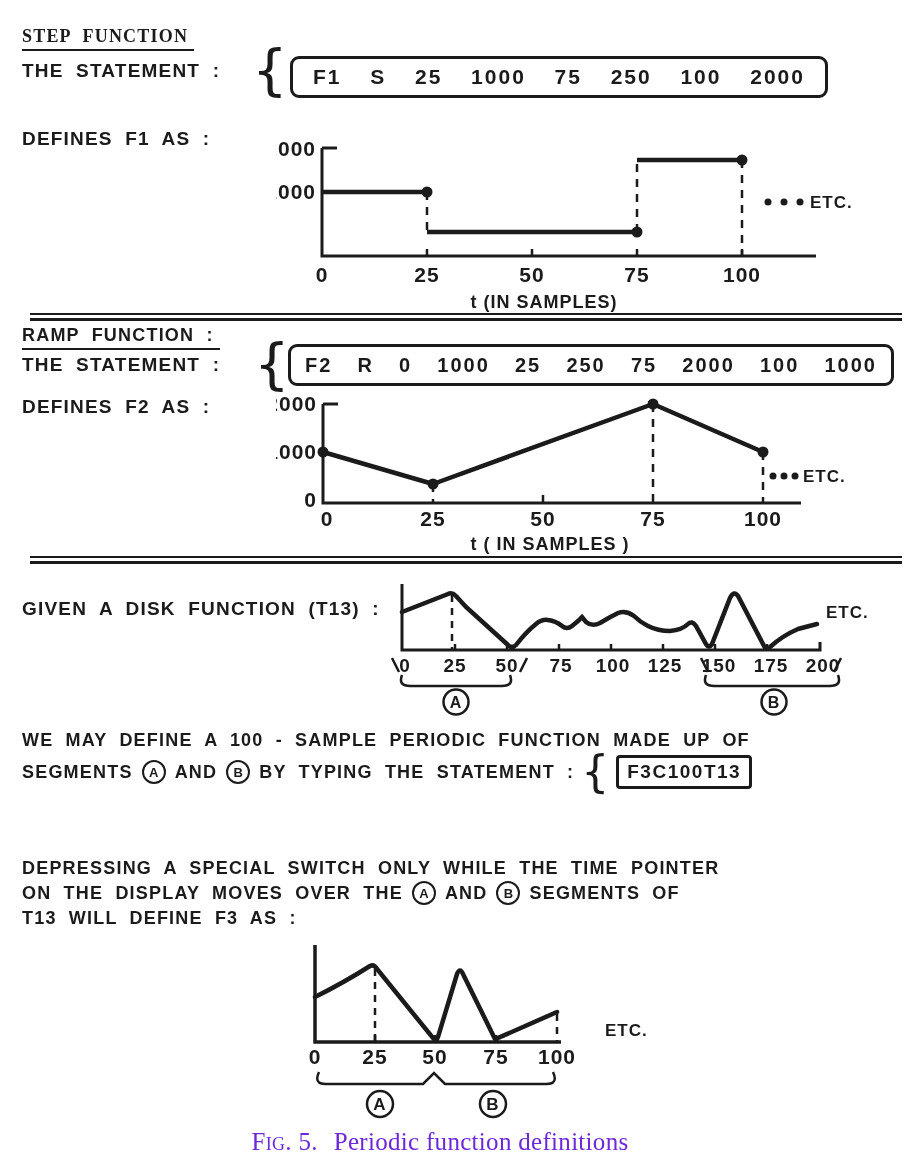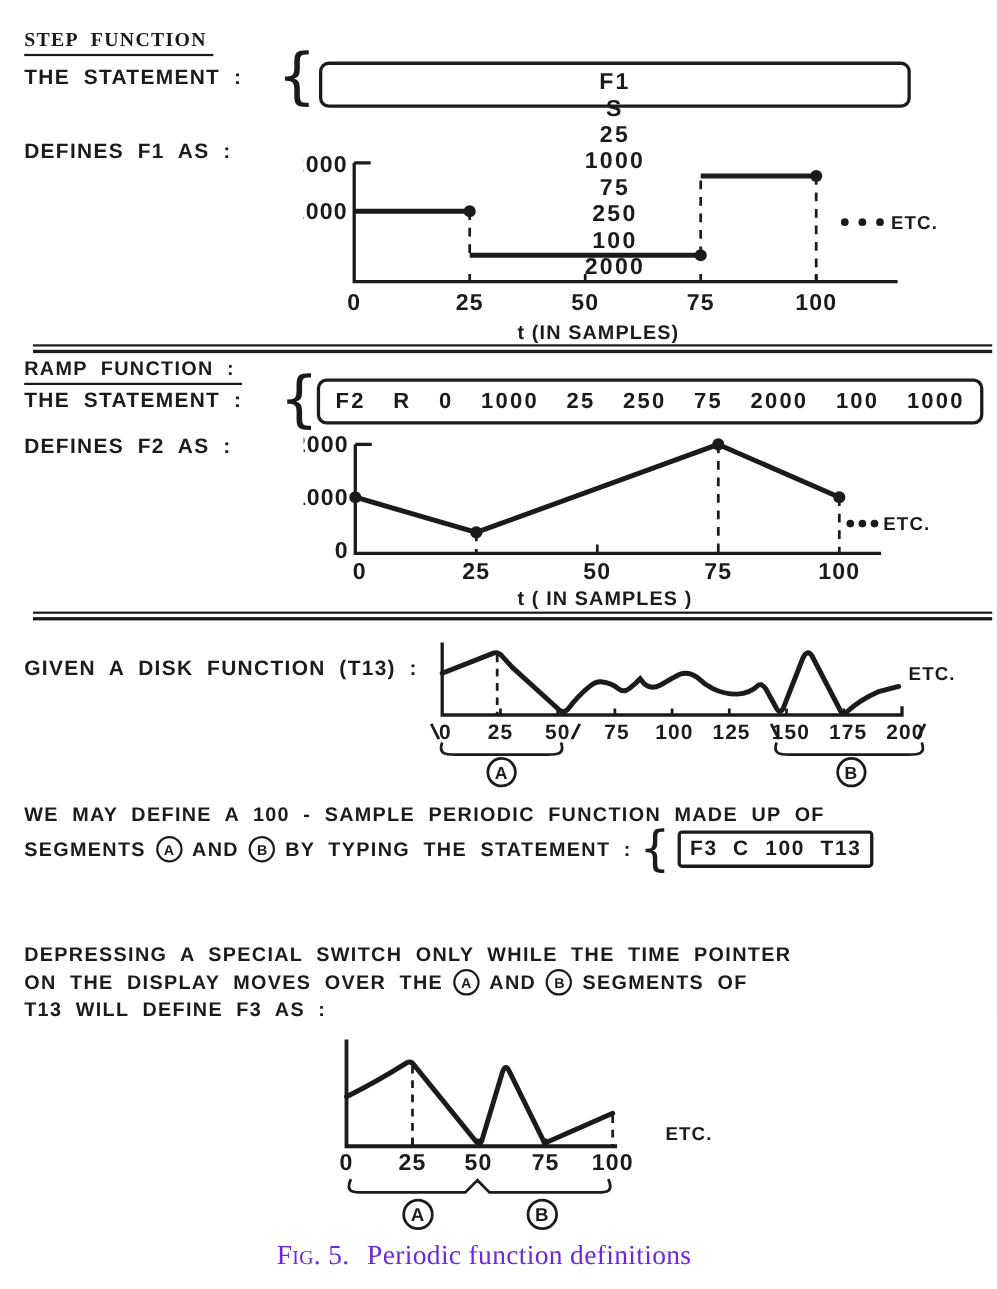--- a/index.html
+++ b/index.html
@@ -6,41 +6,41 @@
   .canvas{position:relative;width:906px;height:1172px;background:#ffffff;margin:0 auto;overflow:hidden;
           font-family:"Liberation Sans",sans-serif;color:#1b1b1b;}
   .abs{position:absolute;}
   .hand{font-weight:700;letter-spacing:1.2px;word-spacing:6px;white-space:nowrap;}
   .sec-title{font-size:18px;border-bottom:2.5px solid #1b1b1b;padding:0 6px 2px 0;display:inline-block;}
   .lbl{font-size:19px;}
   .para{font-size:18px;line-height:25px;}
   .brace{font-family:"DejaVu Sans",sans-serif;font-weight:400;line-height:1;color:#1b1b1b;}
   .stmt-box{border:3.5px solid #1b1b1b;border-radius:9px;display:flex;justify-content:space-between;
             align-items:center;font-weight:700;font-size:21px;letter-spacing:2px;padding:4px 20px;box-sizing:border-box;}
-  .stmt-box-sm{border:3px solid #1b1b1b;border-radius:4px;display:inline-flex;gap:14px;align-items:center;
+  .stmt-box-sm{border:3px solid #1b1b1b;border-radius:4px;display:inline-flex;align-items:center;
             font-weight:700;font-size:19px;letter-spacing:1.5px;padding:3px 8px;}
   .sep{border-top:2px solid #1b1b1b;border-bottom:3.5px solid #1b1b1b;height:3px;}
   .circ{display:inline-flex;justify-content:center;align-items:center;width:20px;height:20px;
         border:2.2px solid #1b1b1b;border-radius:50%;font-size:13px;font-weight:700;letter-spacing:0;
         vertical-align:-4px;margin:0 3px;}
   .inline-row{display:flex;align-items:center;gap:6px;justify-content:flex-end;}
   svg text{font-family:"Liberation Sans",sans-serif;font-weight:700;fill:#1b1b1b;letter-spacing:1px;}
   .caption{font-family:"Liberation Serif",serif;font-size:25px;color:#6d28d9;text-align:center;letter-spacing:.3px;}
   .caption .sc{font-variant:small-caps;margin-right:16px;}
 </style>
 </head>
 <body>
 
 <div class="canvas">
 
   <div class="abs hand sec-title" style="left:22px;top:26px;font-family:Liberation Serif, serif;">STEP FUNCTION</div>
 
   <div class="abs hand lbl" style="left:22px;top:60px;">THE STATEMENT :</div>
   <div class="abs brace" style="left:252px;top:42px;font-size:56px;">{</div>
-  <div class="abs stmt-box" style="left:290px;top:56px;width:538px;height:42px;flex-direction:column;">
+  <div class="abs stmt-box" style="left:290px;top:56px;width:538px;height:42px;">
     <span>F1</span>
     <span>S</span>
     <span>25</span>
     <span>1000</span>
     <span>75</span>
     <span>250</span>
     <span>100</span>
     <span>2000</span>
   </div>
 

